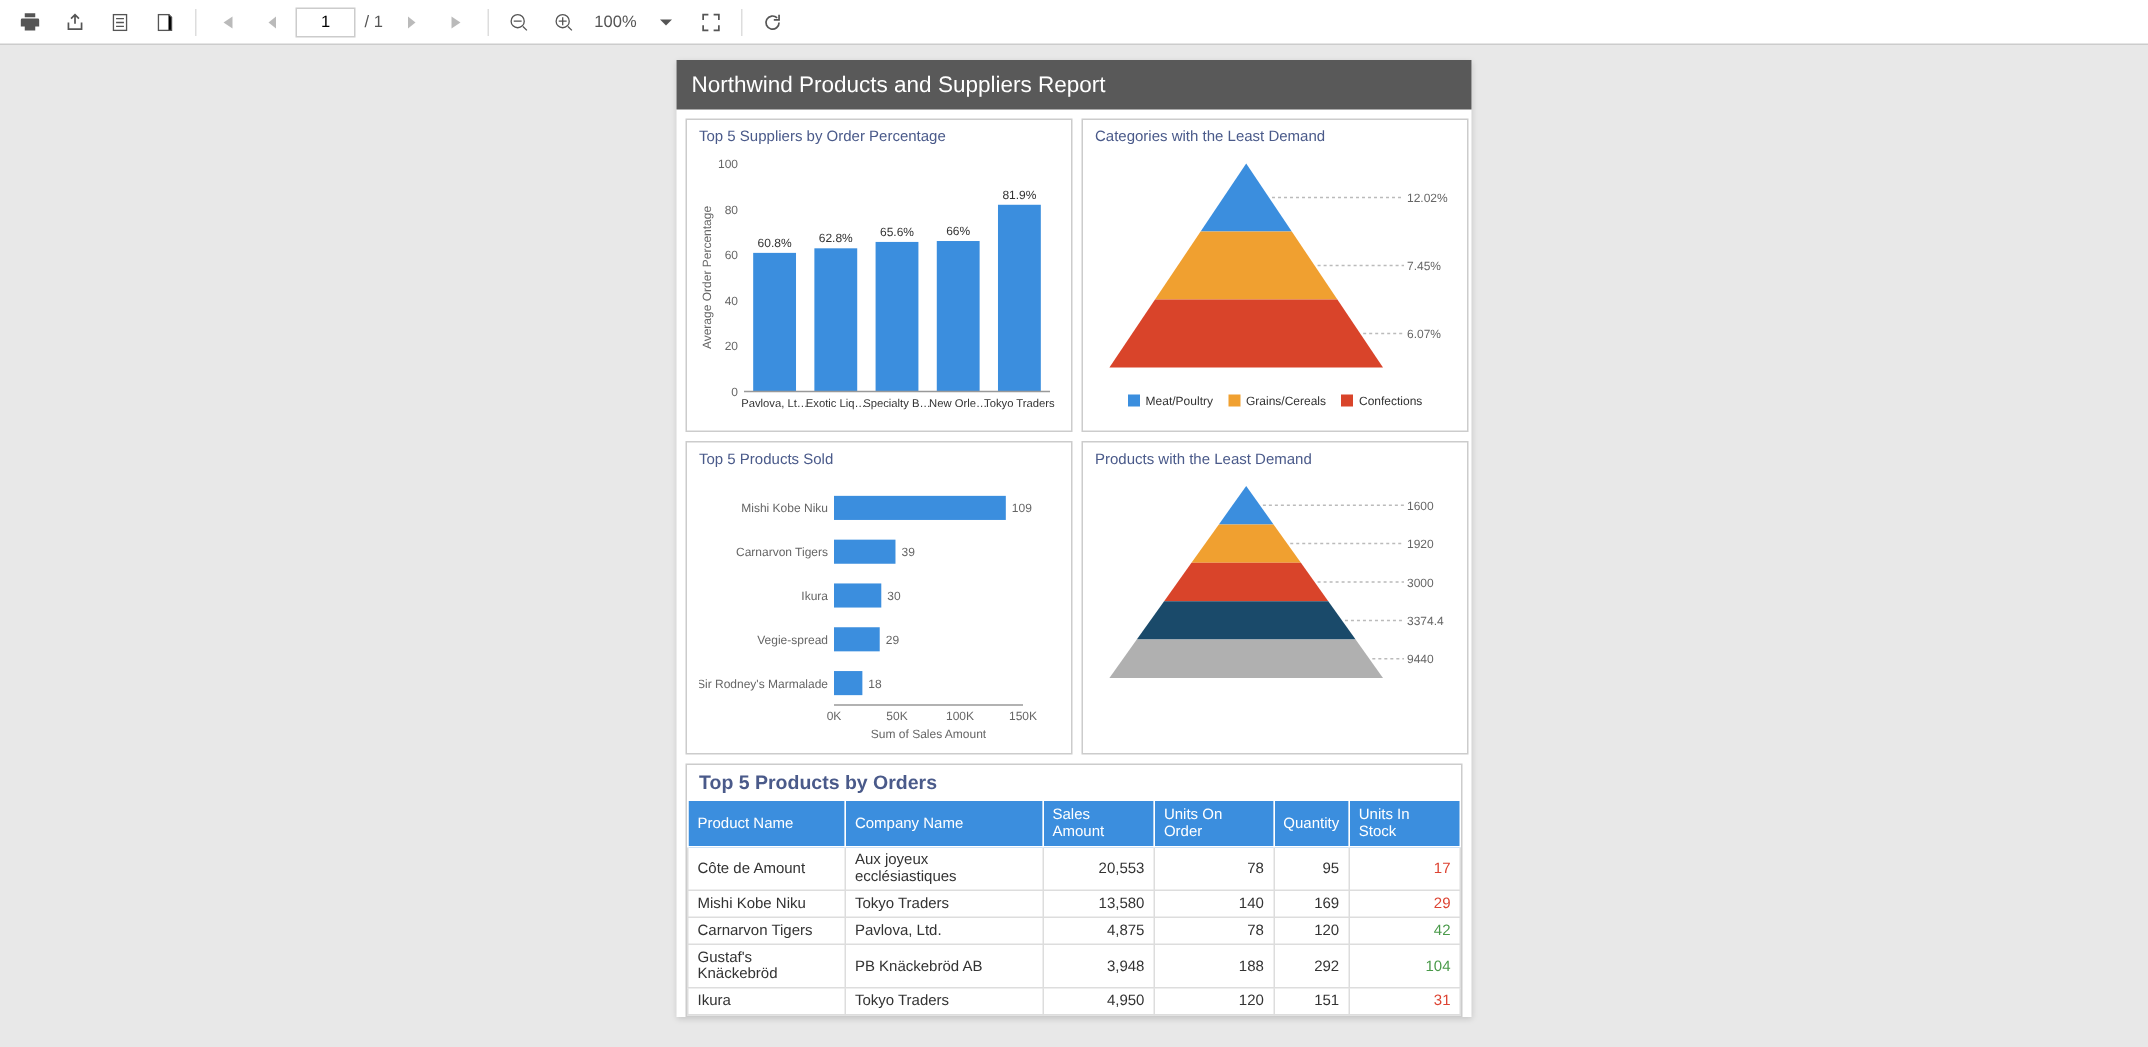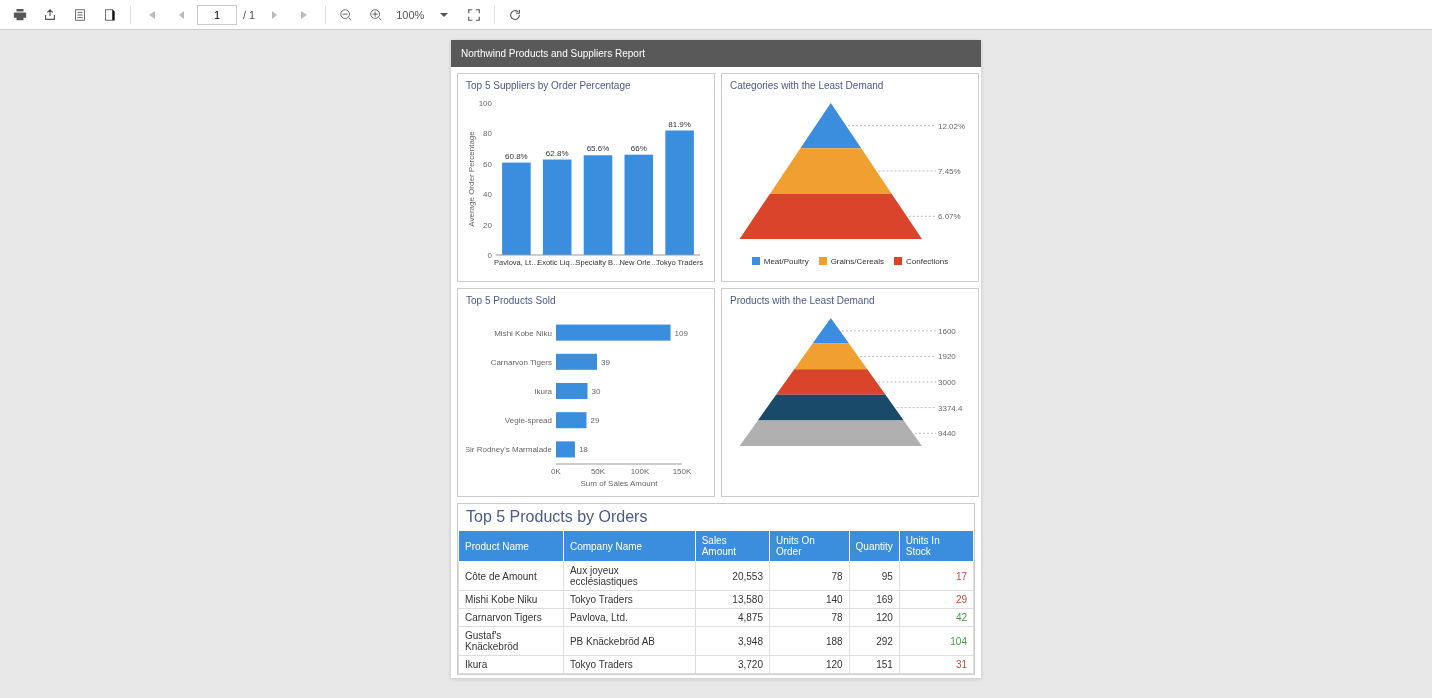--- a/index.html
+++ b/index.html
@@ -5,35 +5,35 @@
   * { box-sizing: border-box; margin: 0; padding: 0; }
   body { font-family: "Segoe UI", Arial, sans-serif; background: #e8e8e8; font-size: 12px; color: #333; }
   .toolbar { background: #fff; border-bottom: 1px solid #ccc; height: 30px; display: flex; align-items: center; padding: 0 6px; gap: 2px; }
   .tbtn { width: 28px; height: 24px; display: flex; align-items: center; justify-content: center; cursor: pointer; color: #555; border-radius: 2px; }
   .tsep { width: 1px; height: 18px; background: #ddd; margin: 0 4px; }
   .page-input { width: 40px; height: 20px; border: 1px solid #ccc; text-align: center; font-size: 11px; }
   .page-total { font-size: 11px; color: #555; padding: 0 4px; }
   .zoom-label { font-size: 11px; color: #555; padding: 0 4px; min-width: 34px; }
   .viewport { width: 100%; height: calc(100vh - 30px); overflow: auto; display: flex; justify-content: center; padding: 10px 0 20px; }
   .page { width: 530px; background: #fff; box-shadow: 0 1px 4px rgba(0,0,0,0.15); }
-  .report-title { background: #595959; color: #fff; padding: 8px 10px; font-size: 10px; }
+  .report-title { background: #595959; color: #fff; padding: 8px 10px; font-size: 15px; }
   .report-body { padding: 6px; }
   .row { display: flex; gap: 6px; margin-bottom: 6px; }
   .panel { border: 1px solid #ccc; flex: 1; padding: 6px 8px; position: relative; }
   .panel-title { color: #4a5a8a; font-size: 10px; margin-bottom: 4px; }
   svg { display: block; }
   .axis-label { font-size: 8px; fill: #666; }
   .bar { fill: #3b8ede; }
   .val-label { font-size: 8px; fill: #333; text-anchor: middle; }
   .cat-label { font-size: 7.5px; fill: #333; text-anchor: middle; }
   .legend { display: flex; flex-wrap: wrap; justify-content: center; gap: 6px 10px; font-size: 8px; color: #333; margin-top: 4px; }
   .legend-item { display: flex; align-items: flex-start; gap: 4px; }
   .swatch { width: 8px; height: 8px; display: inline-block; }
   .ylabel { font-size: 8px; fill: #666; text-anchor: middle; }
-  .table-title { color: #4a5a8a; font-size: 16px; padding: 4px 8px; }
+  .table-title { color: #4a5a8a; font-size: 13px; padding: 4px 8px; font-weight: bold; }
   table { width: 100%; border-collapse: collapse; font-size: 10px; }
   th { background: #3b8ede; color: #fff; text-align: left; padding: 4px 6px; font-weight: normal; border: 1px solid #fff; }
   td { border: 1px solid #ddd; padding: 3px 6px; }
   td.num { text-align: right; }
   .red { color: #d43; }
   .green { color: #4a9a4a; }
   .table-wrap { border: 1px solid #ccc; }
 </style>
 </head>
 <body>
@@ -262,21 +262,21 @@
     <td>Gustaf's Knäckebröd</td>
                 <td>PB Knäckebröd AB</td>
     <td class="num">3,948</td>
                 <td class="num">188</td>
     <td class="num">292</td>
                 <td class="num green">104</td>
   </tr>
               <tr>
     <td>Ikura</td>
                 <td>Tokyo Traders</td>
-    <td class="num">3,720</td>
+    <td class="num">4,950</td>
                 <td class="num">120</td>
     <td class="num">151</td>
                 <td class="num red">31</td>
   </tr>
             </tbody>
         </table>
       </div>
 
     </div>
   </div>

